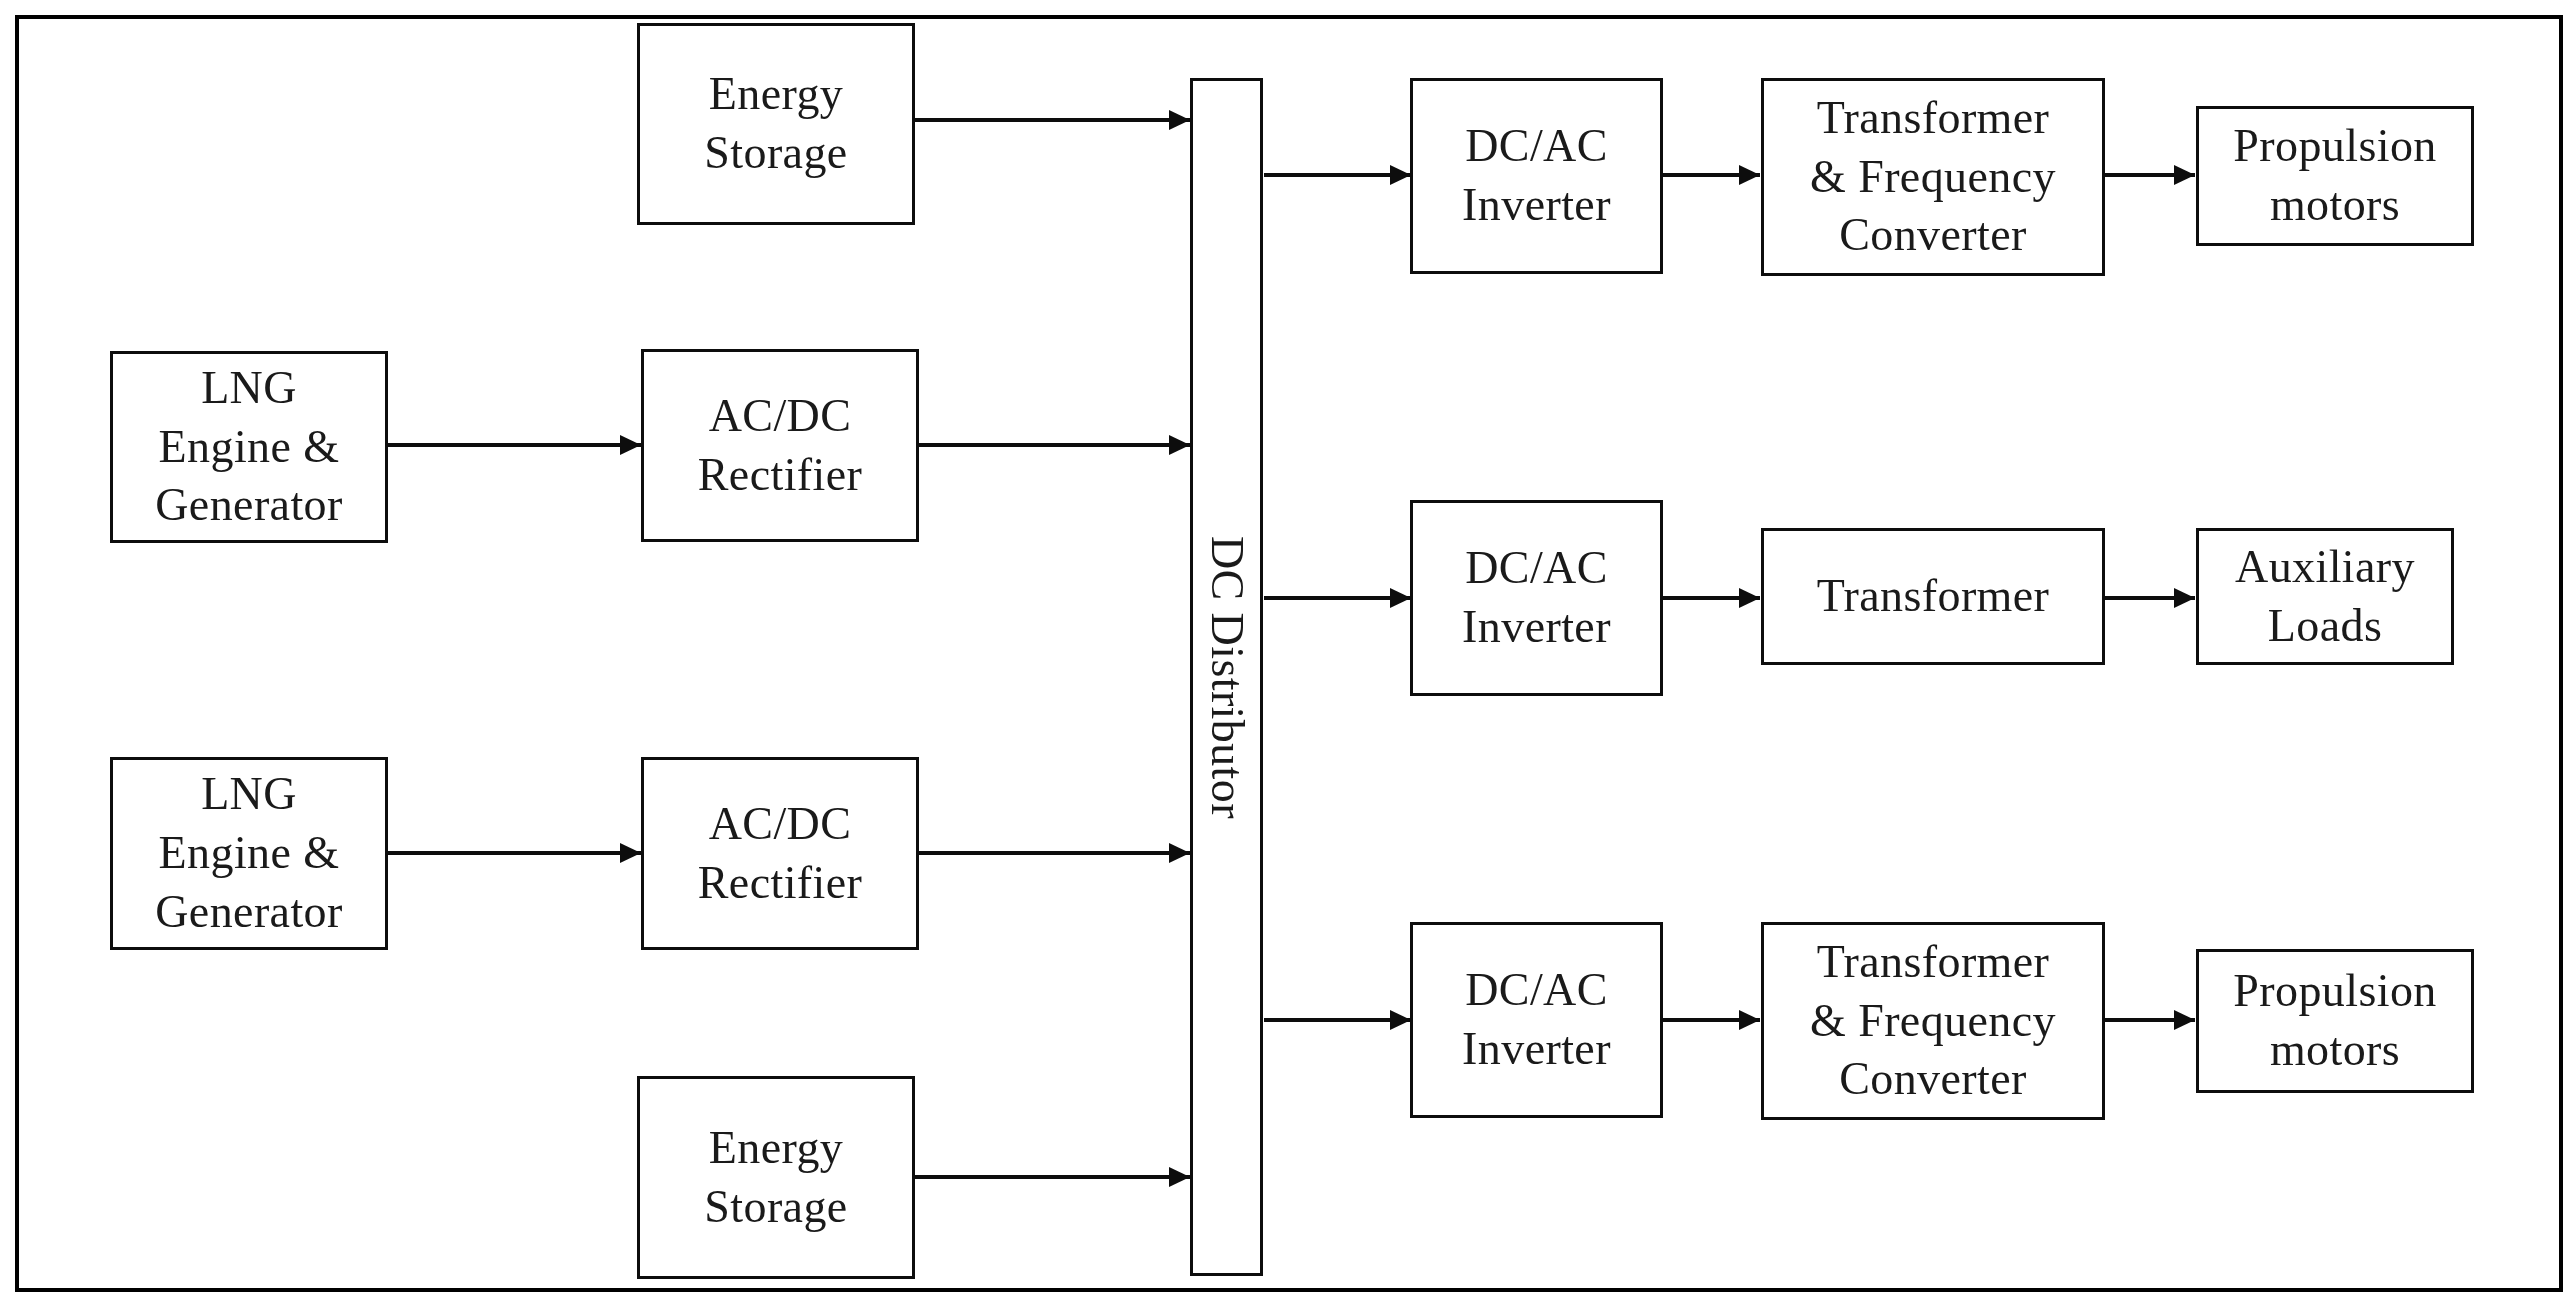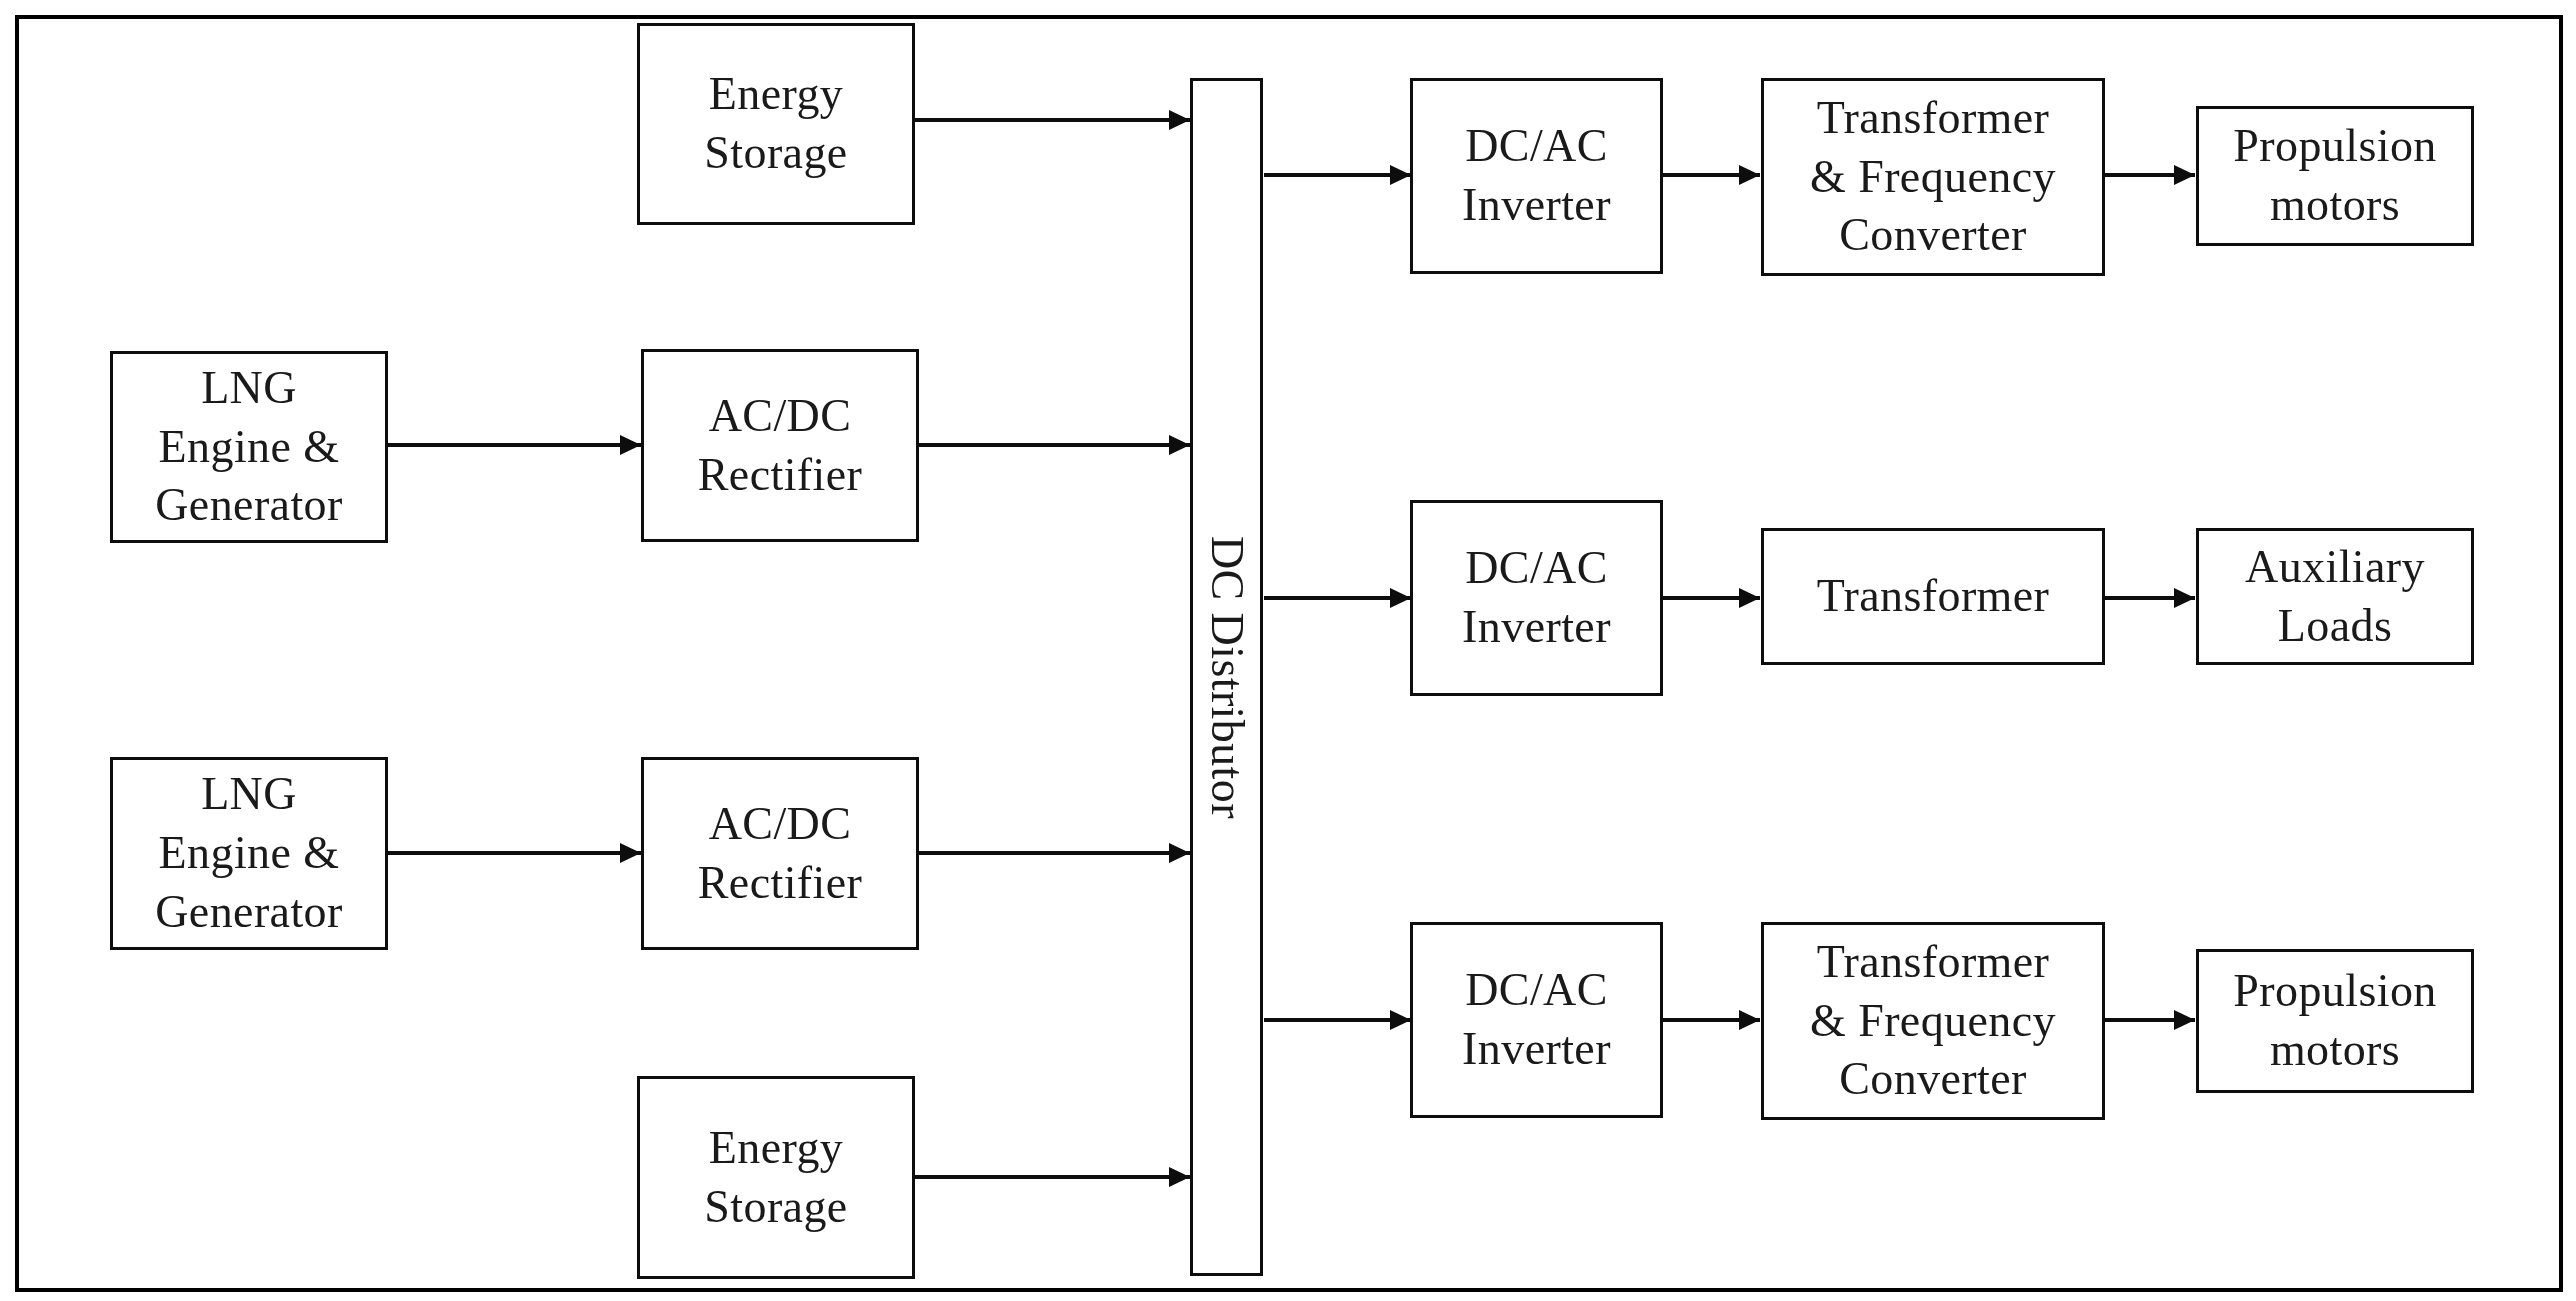--- a/index.html
+++ b/index.html
@@ -90,21 +90,21 @@
 
   <div class="node" style="left:1410px;top:500px;width:253px;height:196px;">
     <span class="label">DC/AC
 Inverter</span>
   </div>
 
   <div class="node" style="left:1761px;top:528px;width:344px;height:137px;">
     <span class="label">Transformer</span>
   </div>
 
-  <div class="node" style="left:2196px;top:528px;width:278px;height:137px;">
+  <div class="node" style="left:2196px;top:528px;width:258px;height:137px;">
     <span class="label">Auxiliary
 Loads</span>
   </div>
 
   <div class="node" style="left:1410px;top:922px;width:253px;height:196px;">
     <span class="label">DC/AC
 Inverter</span>
   </div>
 
   <div class="node" style="left:1761px;top:922px;width:344px;height:198px;">

